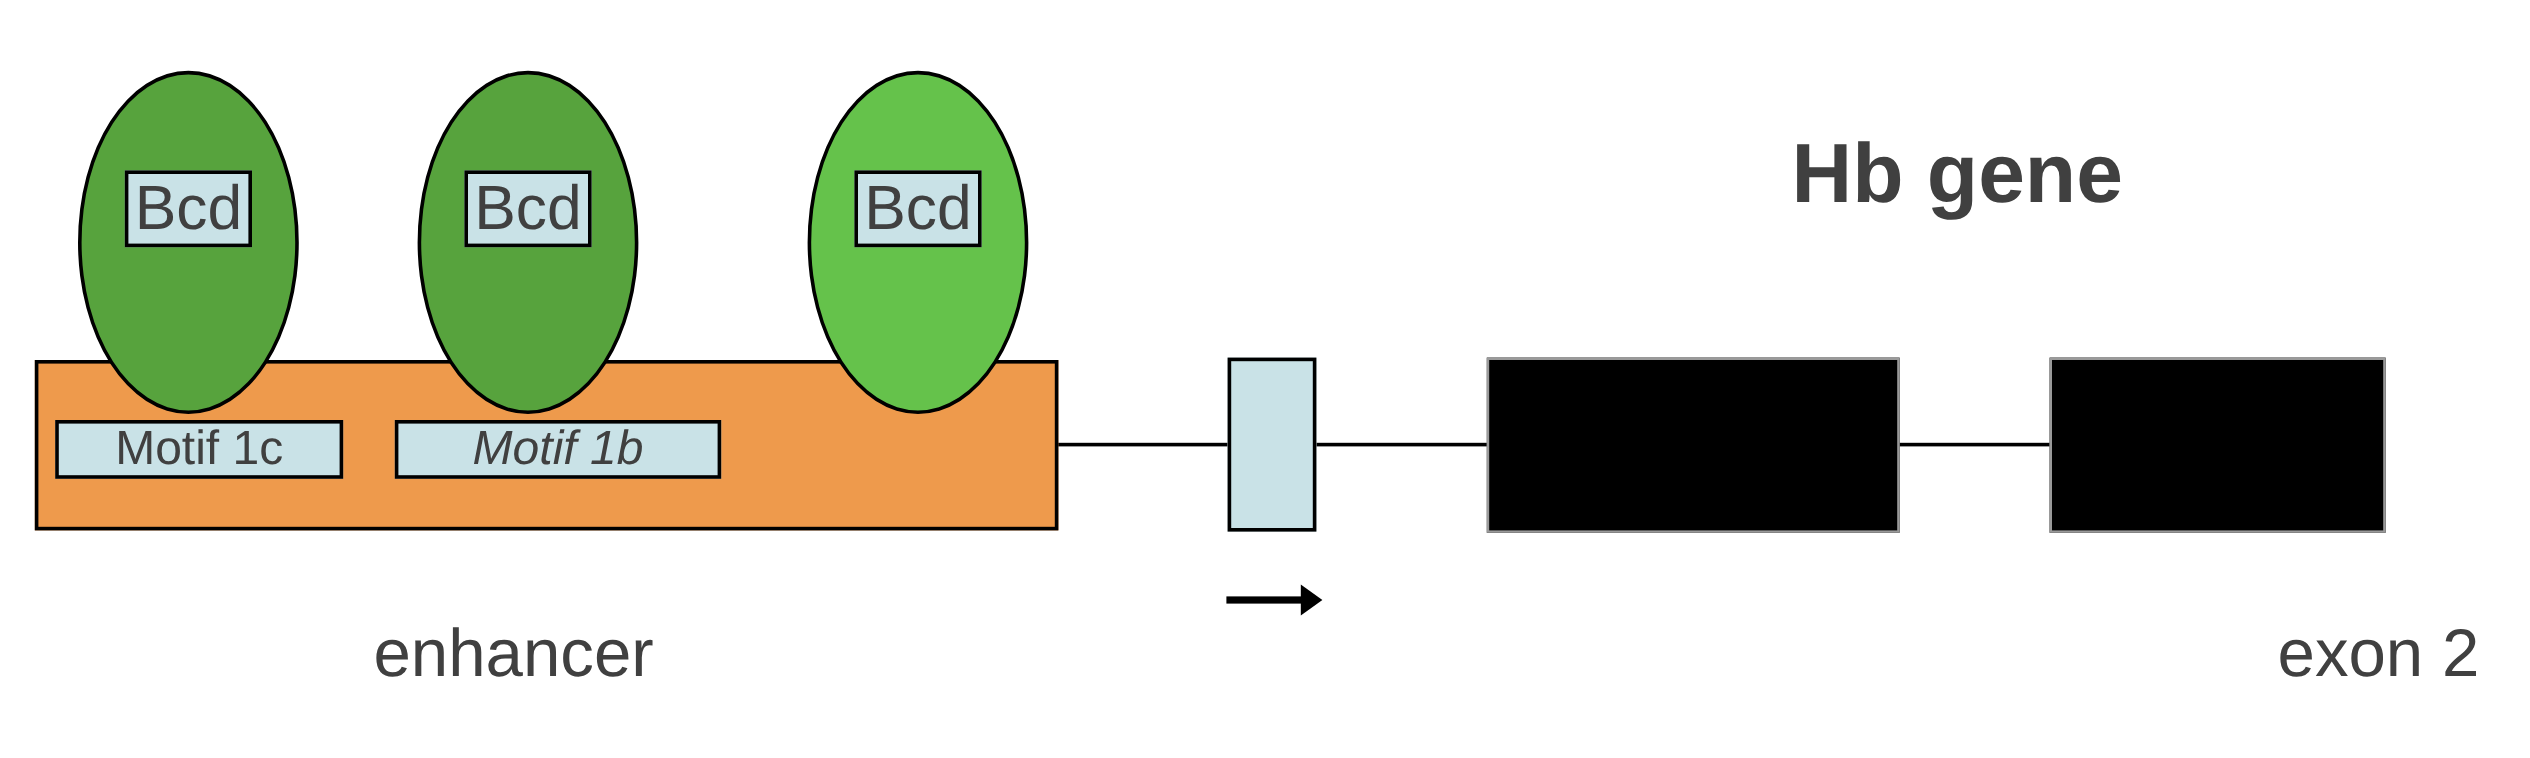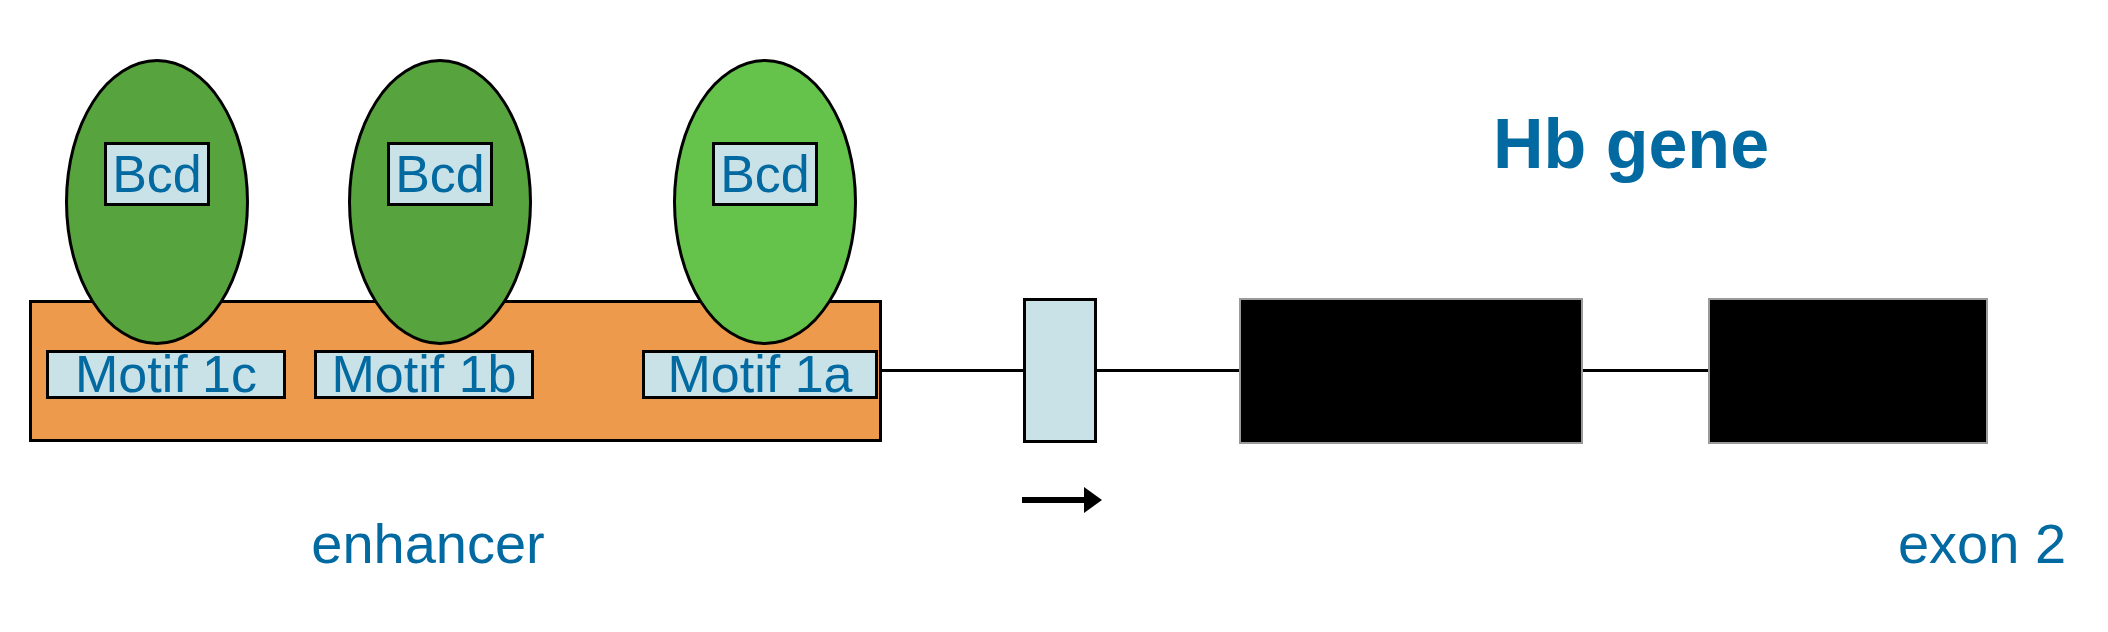--- a/index.html
+++ b/index.html
@@ -7,21 +7,21 @@
     padding: 0;
     background: #ffffff;
   }
   .canvas {
     position: relative;
     width: 2108px;
     height: 632px;
     background: #ffffff;
     overflow: hidden;
     font-family: "Liberation Sans", sans-serif;
-    color: #0369a1;
+    color: #404040;
   }
   .abs { position: absolute; box-sizing: border-box; }
 
   
   .enhancer-bar {
     left: 29px; top: 300px; width: 853px; height: 142px;
     background: var(--enhancer-fill, #EE9A4C);
     border: 3px solid var(--outline, #000);
     z-index: 1;
   }
@@ -51,24 +51,24 @@
   .bcd-b2 { left: 387px; }
   .bcd-b3 { left: 712px; }
 
   
   .motif-box {
     top: 350px; height: 49px;
     background: var(--motif-fill, #C9E2E7);
     border: 3px solid var(--outline, #000);
     z-index: 3;
     display: flex; align-items: center; justify-content: center;
-    font-size: 52px; line-height: 43px; white-space: nowrap;
+    font-size: 40px; line-height: 43px; white-space: nowrap;
   }
   .motif-1c { left: 46px;  width: 240px; }
-  .motif-1b { left: 314px; width: 220px; }
+  .motif-1b { left: 329px; width: 272px; font-style: italic; }
   .motif-1a { left: 642px; width: 236px; }
 
   
   .dna-line {
     top: 369px; height: 3px;
     background: var(--outline, #000);
     z-index: 0;
   }
   .dna-seg1 { left: 878px;  width: 145px; }
   .dna-seg2 { left: 1097px; width: 142px; }
@@ -140,21 +140,20 @@
   <div class="abs bcd-ellipse bcd-e1"></div>
   <div class="abs bcd-ellipse bcd-e2"></div>
   <div class="abs bcd-ellipse bcd-e3"></div>
 
   <div class="abs bcd-box bcd-b1">Bcd</div>
   <div class="abs bcd-box bcd-b2">Bcd</div>
   <div class="abs bcd-box bcd-b3">Bcd</div>
 
   <div class="abs motif-box motif-1c">Motif 1c</div>
   <div class="abs motif-box motif-1b">Motif 1b</div>
-  <div class="abs motif-box motif-1a">Motif 1a</div>
 
   <div class="abs promoter-box"></div>
 
   <div class="abs exon-box exon-1"></div>
   <div class="abs exon-box exon-2"></div>
 
   <div class="abs ts-arrow">
     <div class="shaft"></div>
     <div class="head"></div>
   </div>

